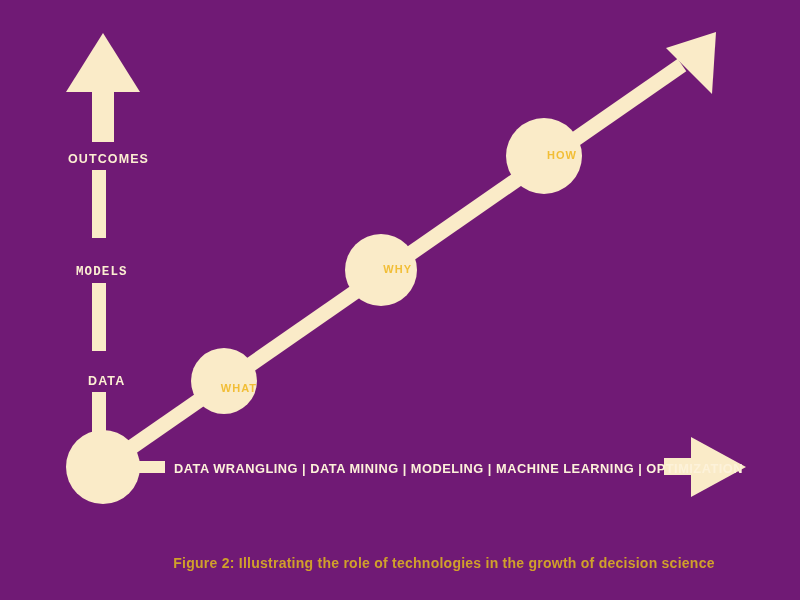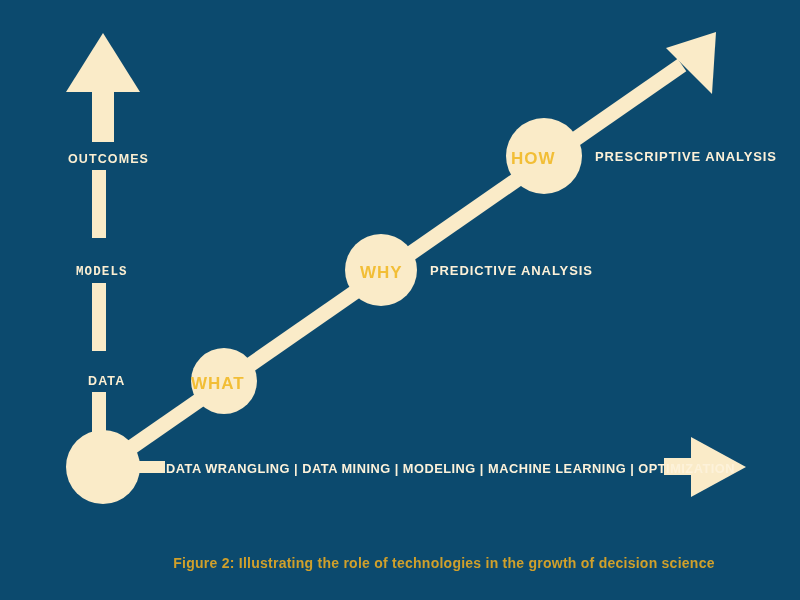--- a/index.html
+++ b/index.html
@@ -9,21 +9,21 @@
   body {
     width: 800px;
     height: 600px;
     overflow: hidden;
     font-family: "Liberation Sans", sans-serif;
   }
   #figure-root {
     position: relative;
     width: 800px;
     height: 600px;
-    background: #0c4a6e;
+    background: #701a75;
   }
   #figure-svg {
     position: absolute;
     top: 0;
     left: 0;
     width: 800px;
     height: 600px;
   }
   .txt {
     position: absolute;
@@ -31,24 +31,24 @@
     font-family: "Liberation Sans", sans-serif;
     font-weight: bold;
     letter-spacing: 0.6px;
   }
   .axis-label {
     font-size: 12.5px;
     color: #FCEFD2;
     letter-spacing: 1.1px;
   }
   .node-label {
-    font-size: 17px;
+    font-size: 11px;
     color: #F2BE36;
     letter-spacing: 1px;
-    text-align: left;
+    text-align: right;
   }
   .stage-label {
     font-size: 13px;
     color: #FDF1D8;
     letter-spacing: 0.9px;
   }
   .tech-label {
     font-size: 12.8px;
     color: #FDF2DA;
     letter-spacing: 0.5px;
@@ -96,24 +96,22 @@
     <circle cx="103" cy="467" r="37" fill="#FAEBC8"></circle>
     <circle cx="224" cy="381" r="33" fill="#FAEBC8"></circle>
     <circle cx="381" cy="270" r="36" fill="#FAEBC8"></circle>
     <circle cx="544" cy="156" r="38" fill="#FAEBC8"></circle>
   </svg>
 
   <div class="txt axis-label" style="left:68px; top:152px;">OUTCOMES</div>
   <div class="txt axis-label" style="left:76px; top:265px;font-family:Liberation Mono, monospace;">MODELS</div>
   <div class="txt axis-label" style="left:88px; top:374px;text-align:right;">DATA</div>
 
-  <div class="txt node-label" style="left:191px; top:374px; width:66px;">WHAT</div>
-  <div class="txt node-label" style="left:360px; top:263px; width:66px;">WHY</div>
+  <div class="txt node-label" style="left:191px; top:382px; width:66px;">WHAT</div>
+  <div class="txt node-label" style="left:346px; top:263px; width:66px;">WHY</div>
   <div class="txt node-label" style="left:511px; top:149px; width:66px;">HOW</div>
 
-  <div class="txt stage-label" style="left:430px; top:263px;">PREDICTIVE ANALYSIS</div>
-  <div class="txt stage-label" style="left:595px; top:149px;">PRESCRIPTIVE ANALYSIS</div>
 
-  <div class="txt tech-label" style="left:166px; top:461px;">DATA WRANGLING | DATA MINING | MODELING | MACHINE LEARNING | OPTIMIZATION</div>
+  <div class="txt tech-label" style="left:166px; top:461px;padding-left:8px;">DATA WRANGLING | DATA MINING | MODELING | MACHINE LEARNING | OPTIMIZATION</div>
 
   <div class="caption" style="top:555px;">Figure 2: Illustrating the role of technologies in the growth of decision science</div>
 
 </div>
 
 </body></html>

